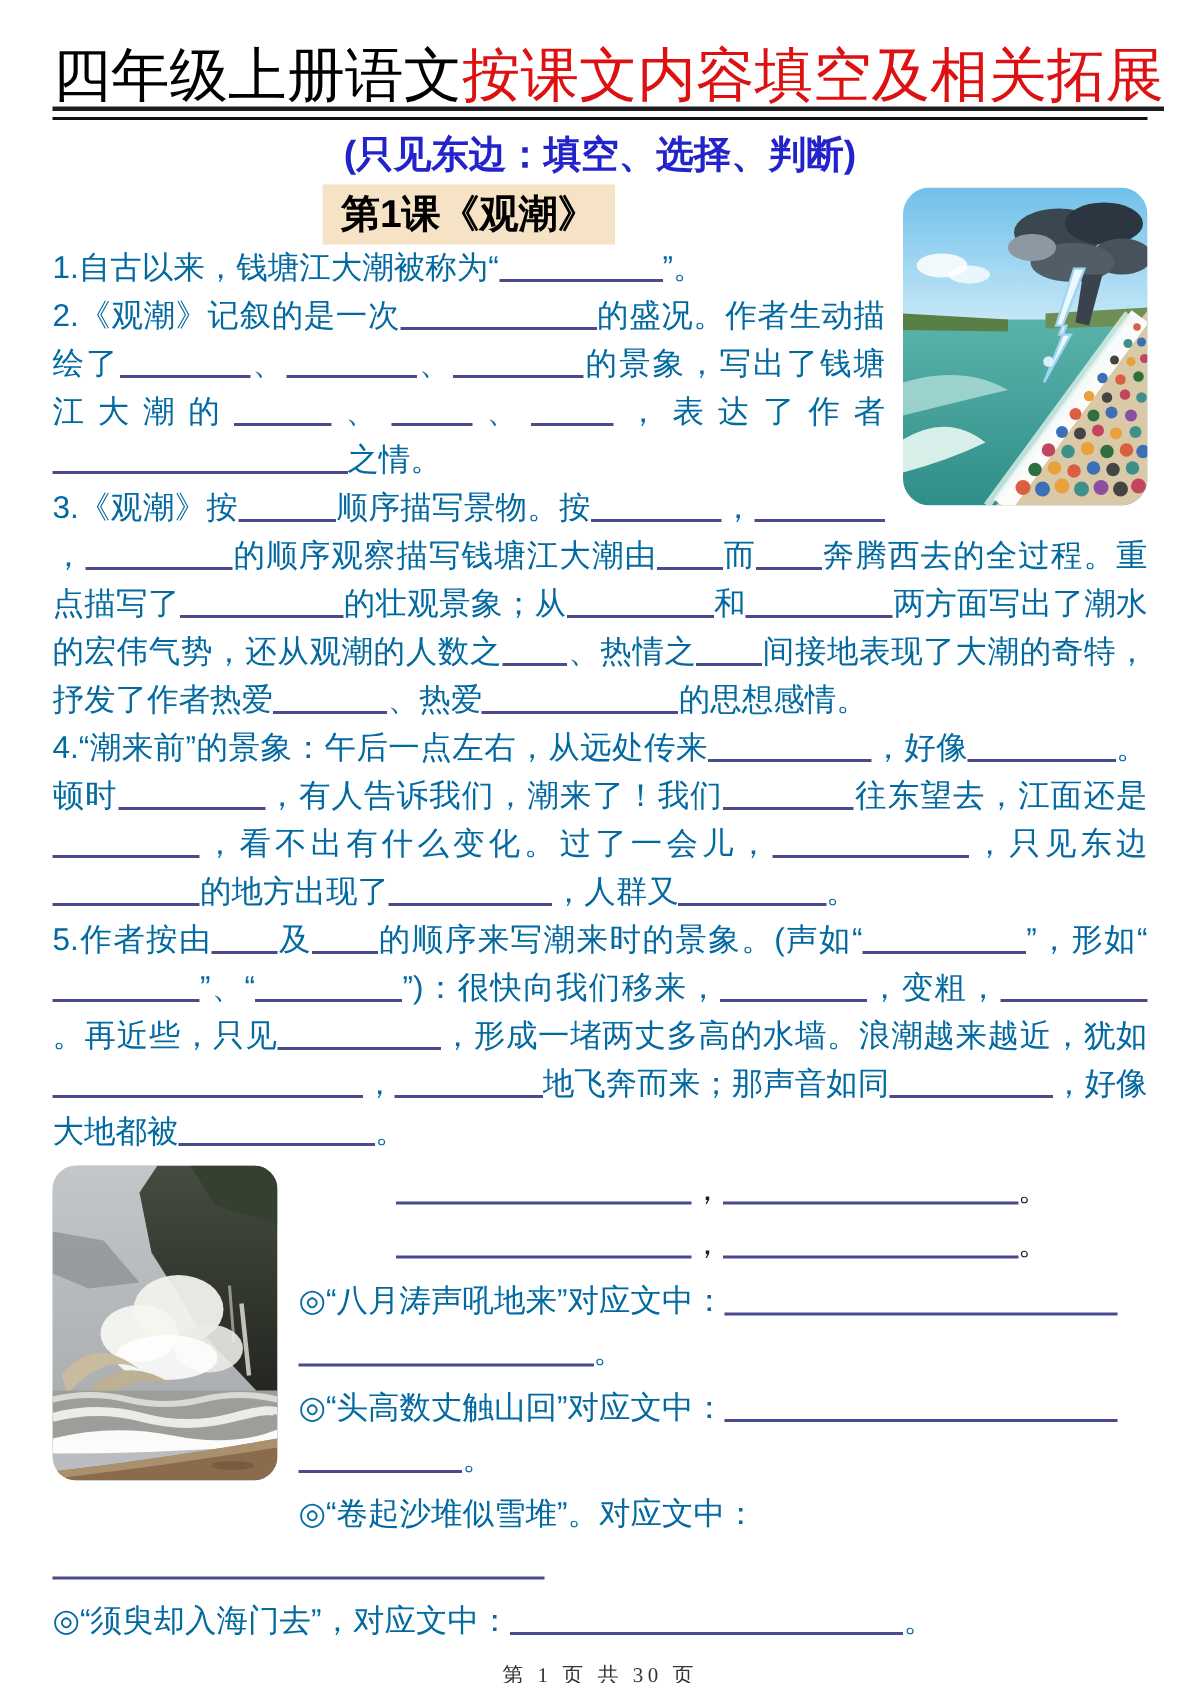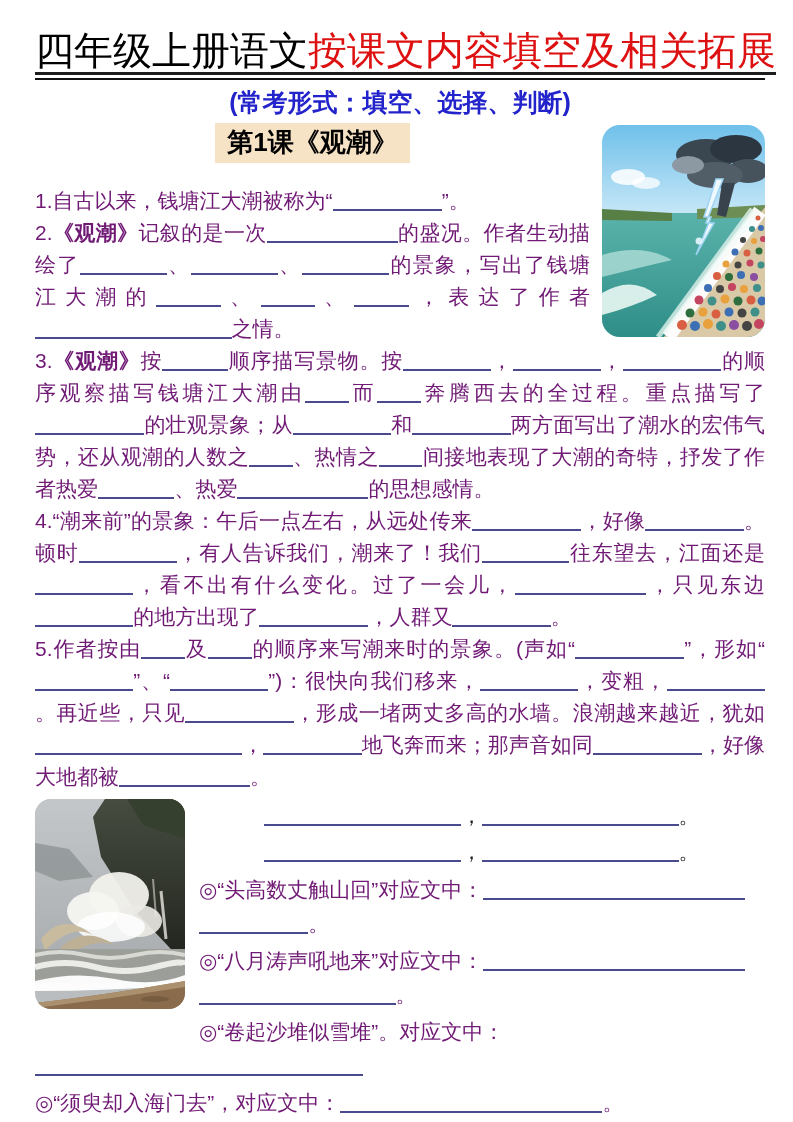--- a/index.html
+++ b/index.html
@@ -35,39 +35,39 @@
 
   .subtitle {
     text-align: center;
     font-size: 25px;
     font-weight: 600;
     color: var(--subtitle-blue, #2323cc);
     margin: 6px 0 4px 0;
   }
 
   
-  .section { text-align: center; margin: 2px 0 22px 0; }
+  .section { text-align: center; margin: 2px 0 0 0; }
   .section-badge {
     display: inline-block;
     background: var(--section-bg, #f6e2c4);
     font-size: 26px;
     font-weight: 800;
     color: #000;
     padding: 2px 12px 3px 12px;
   }
 
   
   p.q {
     margin: 0;
     font-size: 21px;
     line-height: 32px;
     text-align: justify;
-    color: #701a75;
-  }
-  p.q b { font-weight: 700; }
+    color: #0369a1;
+  }
+  p.q b { font-weight: 400; }
   p.sub { text-align: left; margin-top: 3px; line-height: 34px; }
 
   p.poem {
     margin: 10px 0 8px 0;
     font-size: 21px;
     line-height: 26px;
     text-align: center;
   }
 
   .blank {
@@ -110,21 +110,21 @@
 </style>
 </head>
 <body>
 
 <div class="page">
 
   <div class="title-wrap">
     <h1 class="title"><span class="t-black">四年级上册语文</span><span class="t-red">按课文内容填空及相关拓展</span></h1>
   </div>
 
-  <div class="subtitle">(常考形式：填空、选择、判断)</div>
+  <div class="subtitle">(只见东边：填空、选择、判断)</div>
 
   <div class="content">
 
     <figure class="img-right" aria-label="插图：乌云闪电下，人群在海边欢呼观看钱塘江大潮">
       <svg viewBox="0 0 163 212" role="img">
         <defs>
           <linearGradient id="sky1" x1="0" y1="0" x2="0" y2="1">
             <stop offset="0" stop-color="#6fc0ea"></stop>
               <stop offset="1" stop-color="#cdeaf8"></stop>
           </linearGradient>
@@ -237,20 +237,20 @@
         <path d="M0,168 Q30,160 60,168 T120,168 T150,166" stroke="#f4f3ef" stroke-width="6" fill="none" opacity="0.9"></path>
         <path d="M0,182 Q40,172 80,180 T150,176 L150,186 Q75,192 0,192 Z" fill="#ffffff" opacity="0.95"></path>
         <path d="M0,210 L150,210 L150,182 Q70,196 0,204 Z" fill="#8a6c4c"></path>
         <path d="M0,204 Q70,196 150,182 L150,188 Q75,200 0,209 Z" fill="#b39a77" opacity="0.8"></path>
         <ellipse cx="120" cy="200" rx="14" ry="3" fill="#6e563c" opacity="0.7"></ellipse>
       </svg>
     </figure>
 
     <p class="poem"><span class="blank" style="width: 9.36em;"></span><span>，</span><span class="blank" style="width: 9.36em;"></span><span>。</span></p>
     <p class="poem"><span class="blank" style="width: 9.36em;"></span><span>，</span><span class="blank" style="width: 9.36em;"></span><span>。</span></p>
+    <p class="q sub"><span>◎“八月涛声吼地来”对应文中：</span><span class="blank" style="width: 12.48em;"></span><span> </span><span class="blank" style="width: 9.36em;"></span><span>。</span></p>
     <p class="q sub"><span>◎“头高数丈触山回”对应文中：</span><span class="blank" style="width: 12.48em;"></span><span> </span><span class="blank" style="width: 5.2em;"></span><span>。</span></p>
-    <p class="q sub"><span>◎“八月涛声吼地来”对应文中：</span><span class="blank" style="width: 12.48em;"></span><span> </span><span class="blank" style="width: 9.36em;"></span><span>。</span></p>
     <p class="q sub"><span>◎“卷起沙堆似雪堆”。对应文中：</span><span class="blank" style="width: 15.6em;"></span></p>
     <p class="q sub"><span>◎“须臾却入海门去”，对应文中：</span><span class="blank" style="width: 12.48em;"></span><span>。</span></p>
   </div>
 
   <div class="footer">第 1 页 共 30 页</div>
 </div>
 
 </body></html>

